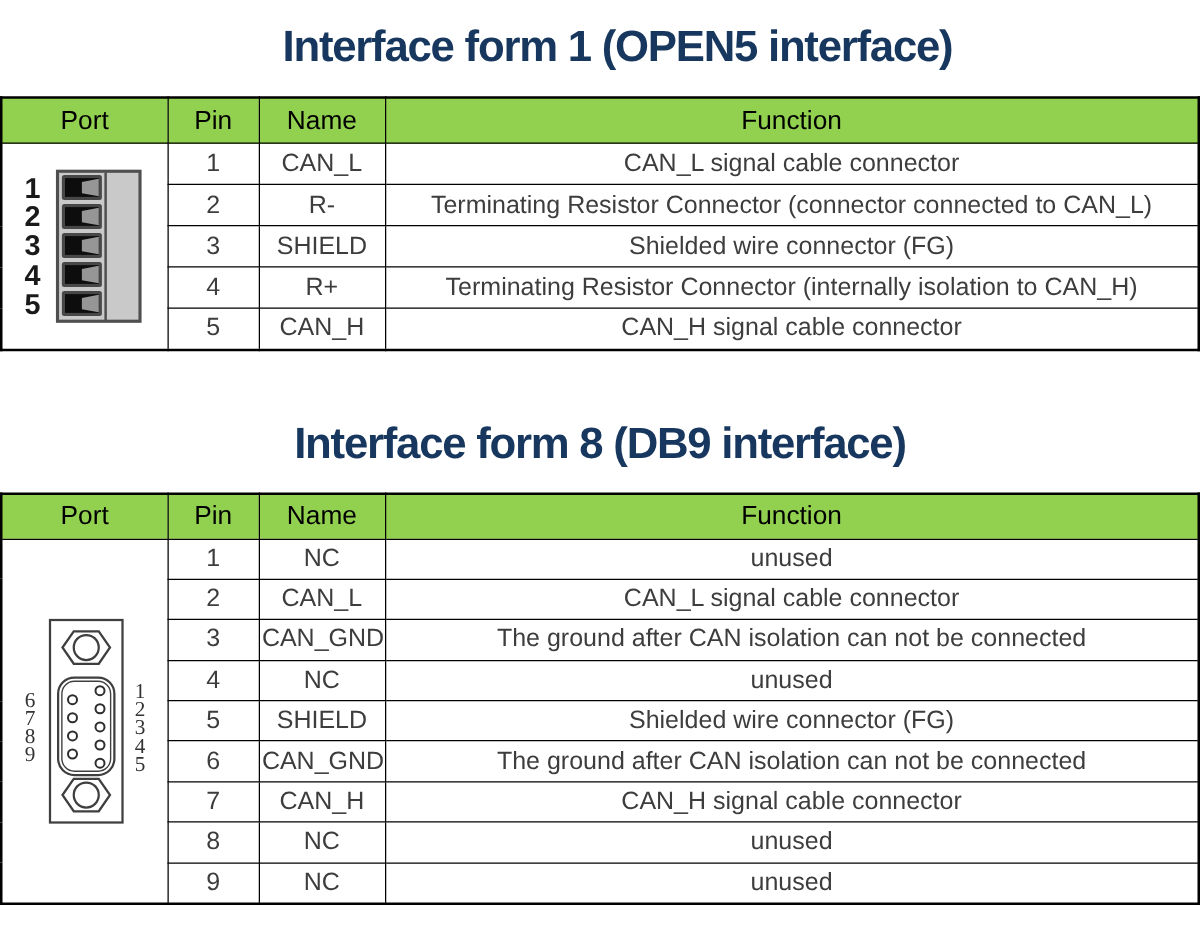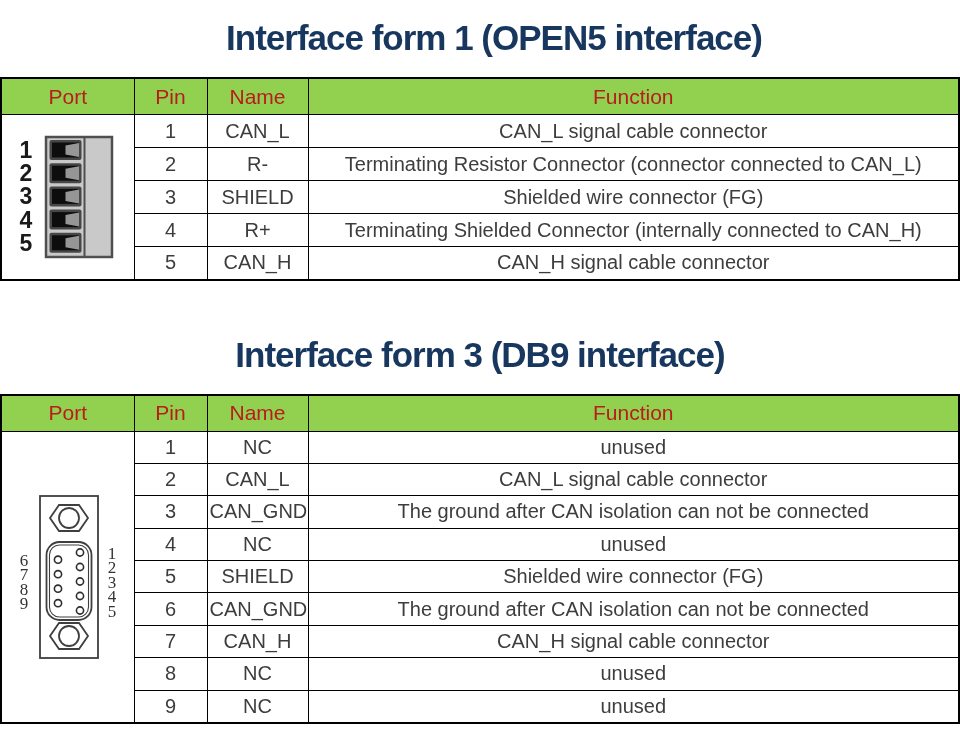--- a/index.html
+++ b/index.html
@@ -17,21 +17,21 @@
   table{
     border-collapse:collapse;table-layout:fixed;width:960px;
     border:2px solid #000;
   }
   .tbl-1{margin-top:16px;}
   .tbl-2{margin-top:16px;}
   col.c-port{width:133px;}
   col.c-pin{width:73px;}
   col.c-name{width:101px;}
   th{
-    background:#92D050;color:#b91c1c;font-weight:normal;
+    background:#92D050;color:#000000;font-weight:normal;
     font-size:21px;height:35px;border:1.5px solid #000;padding:0;
   }
   td{
     border:1.5px solid #000;padding:0 2px;text-align:center;
     font-size:20px;color:#3D3D3D;overflow:hidden;white-space:nowrap;
   }
   .tbl-1 tbody tr{height:33px;}
   .tbl-2 tbody tr{height:32.4px;}
   td.port-cell{vertical-align:middle;text-align:center;background:#fff;}
   td.port-cell svg{display:block;margin:0 auto;}
@@ -106,31 +106,31 @@
       <td>Terminating Resistor Connector (connector connected to CAN_L)</td>
     </tr>
     <tr>
       <td>3</td>
       <td>SHIELD</td>
       <td>Shielded wire connector (FG)</td>
     </tr>
     <tr>
       <td>4</td>
       <td>R+</td>
-      <td>Terminating Shielded Connector (internally connected to CAN_H)</td>
+      <td>Terminating Resistor Connector (internally isolation to CAN_H)</td>
     </tr>
     <tr>
       <td>5</td>
       <td>CAN_H</td>
       <td>CAN_H signal cable connector</td>
     </tr>
   </tbody>
 </table>
 
-<h1 class="title title-2">Interface form 3 (DB9 interface)</h1>
+<h1 class="title title-2">Interface form 8 (DB9 interface)</h1>
 
 <table class="tbl-2">
   <colgroup>
       <col class="c-port">
       <col class="c-pin">
       <col class="c-name">
       <col class="c-func">
     </colgroup>
   <thead>
     <tr>

